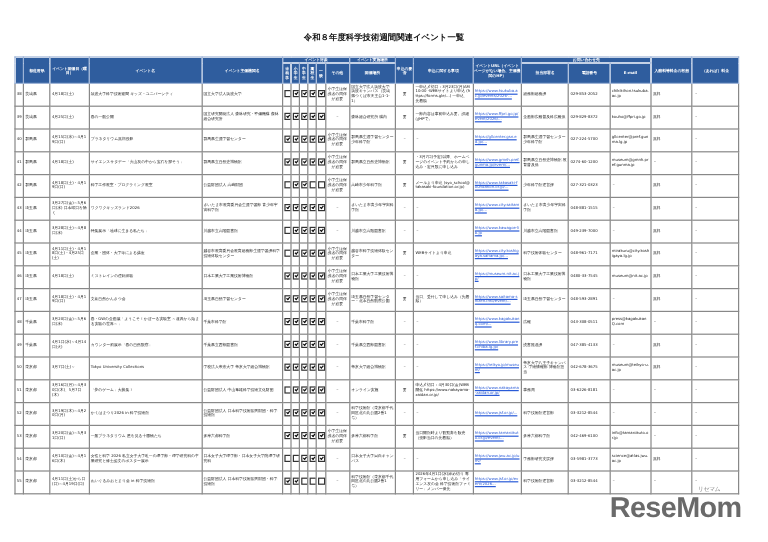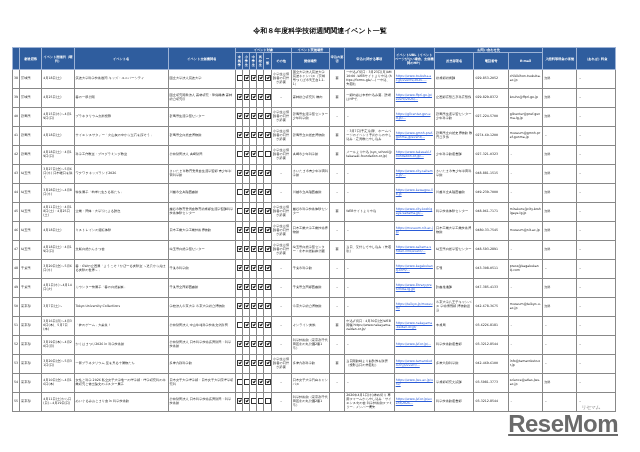--- a/index.html
+++ b/index.html
@@ -6,21 +6,21 @@
   body{width:640px;height:452px;position:relative;overflow:hidden;font-family:"DejaVu Sans",sans-serif;}
   .title{position:absolute;top:26px;left:0;width:640px;text-align:center;font-size:7px;font-weight:bold;color:#111;}
   .tbl{position:absolute;left:12px;top:47px;border-collapse:collapse;table-layout:fixed;width:604px;font-size:3.2px;color:#222;}
   .tbl th{background:#2f5d9e;color:#fff;font-weight:bold;border:0.5px solid #9db3d6;padding:0;text-align:center;line-height:4px;overflow:hidden;}
   .tbl td{border:0.5px solid #888;padding:0 1px;vertical-align:middle;line-height:3.8px;overflow:hidden;word-break:break-all;}
   .tbl tr.r td{height:18px;}
   .c{text-align:center;}
   .lnk{color:#2a5bd7;text-decoration:underline;}
   .cb{display:inline-block;width:4px;height:4px;border:0.5px solid #333;position:relative;}
   .cb.on::after{content:"";position:absolute;left:1px;top:0;width:1.2px;height:2.4px;border-right:0.5px solid #111;border-bottom:0.5px solid #111;transform:rotate(40deg);}
-  .logo{position:absolute;right:22px;bottom:14px;font-family:"Liberation Sans",sans-serif;font-weight:bold;font-size:24px;color:#6a6a6a;letter-spacing:-0.5px;text-decoration:underline;}
+  .logo{position:absolute;right:22px;bottom:14px;font-family:"Liberation Sans",sans-serif;font-weight:bold;font-size:24px;color:#6a6a6a;letter-spacing:-0.5px;}
   .logo .ruby{position:absolute;right:18px;top:-6px;font-size:5px;font-weight:normal;color:#888;}
 </style>
 </head>
 <body>
 
 <div class="title">令和８年度科学技術週間関連イベント一覧</div>
 
 <table class="tbl">
   <colgroup>
     <col style="width:7px">

